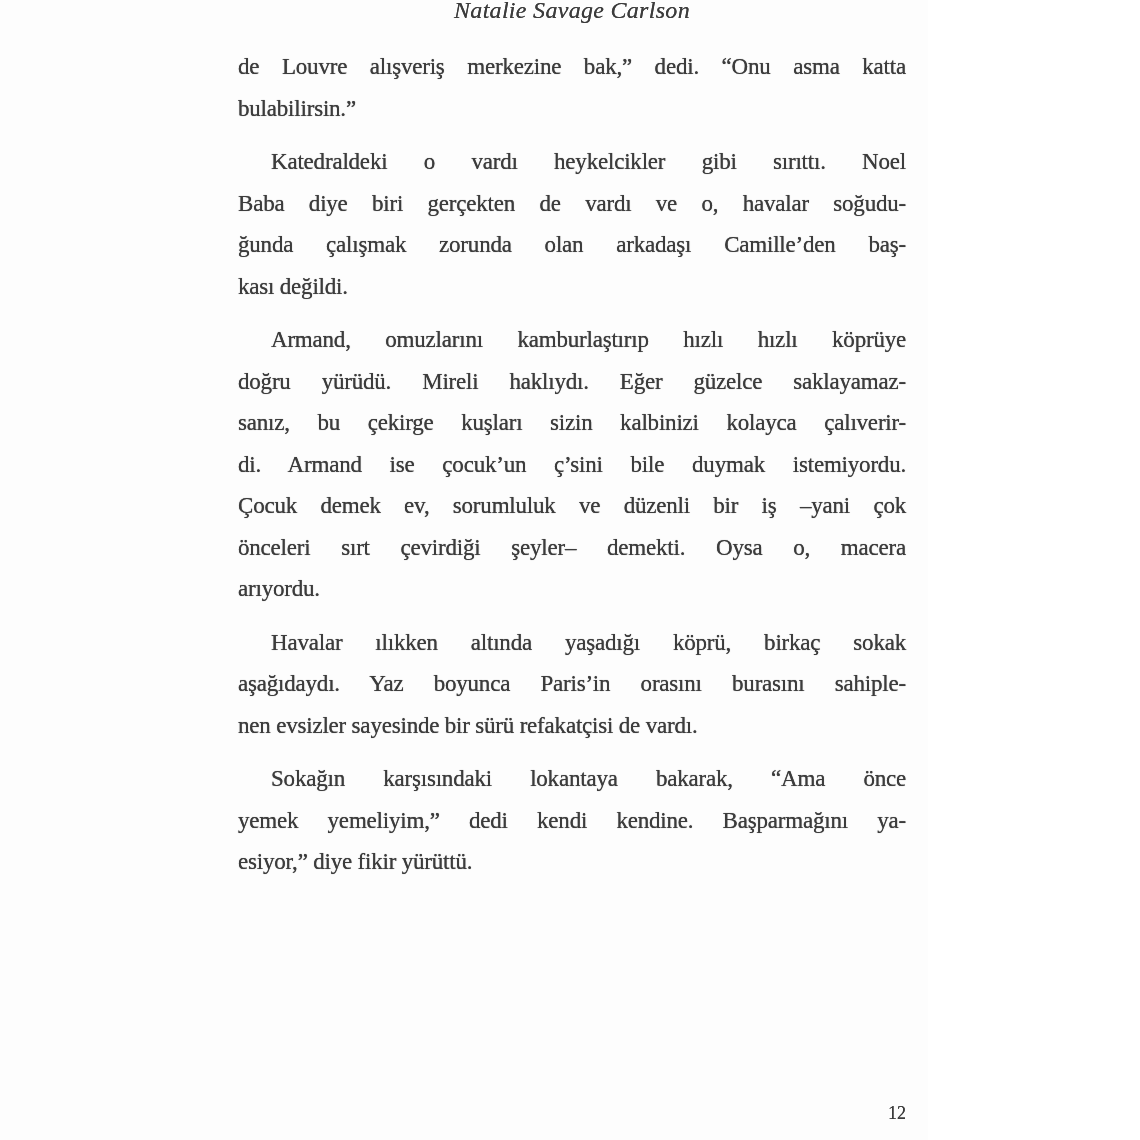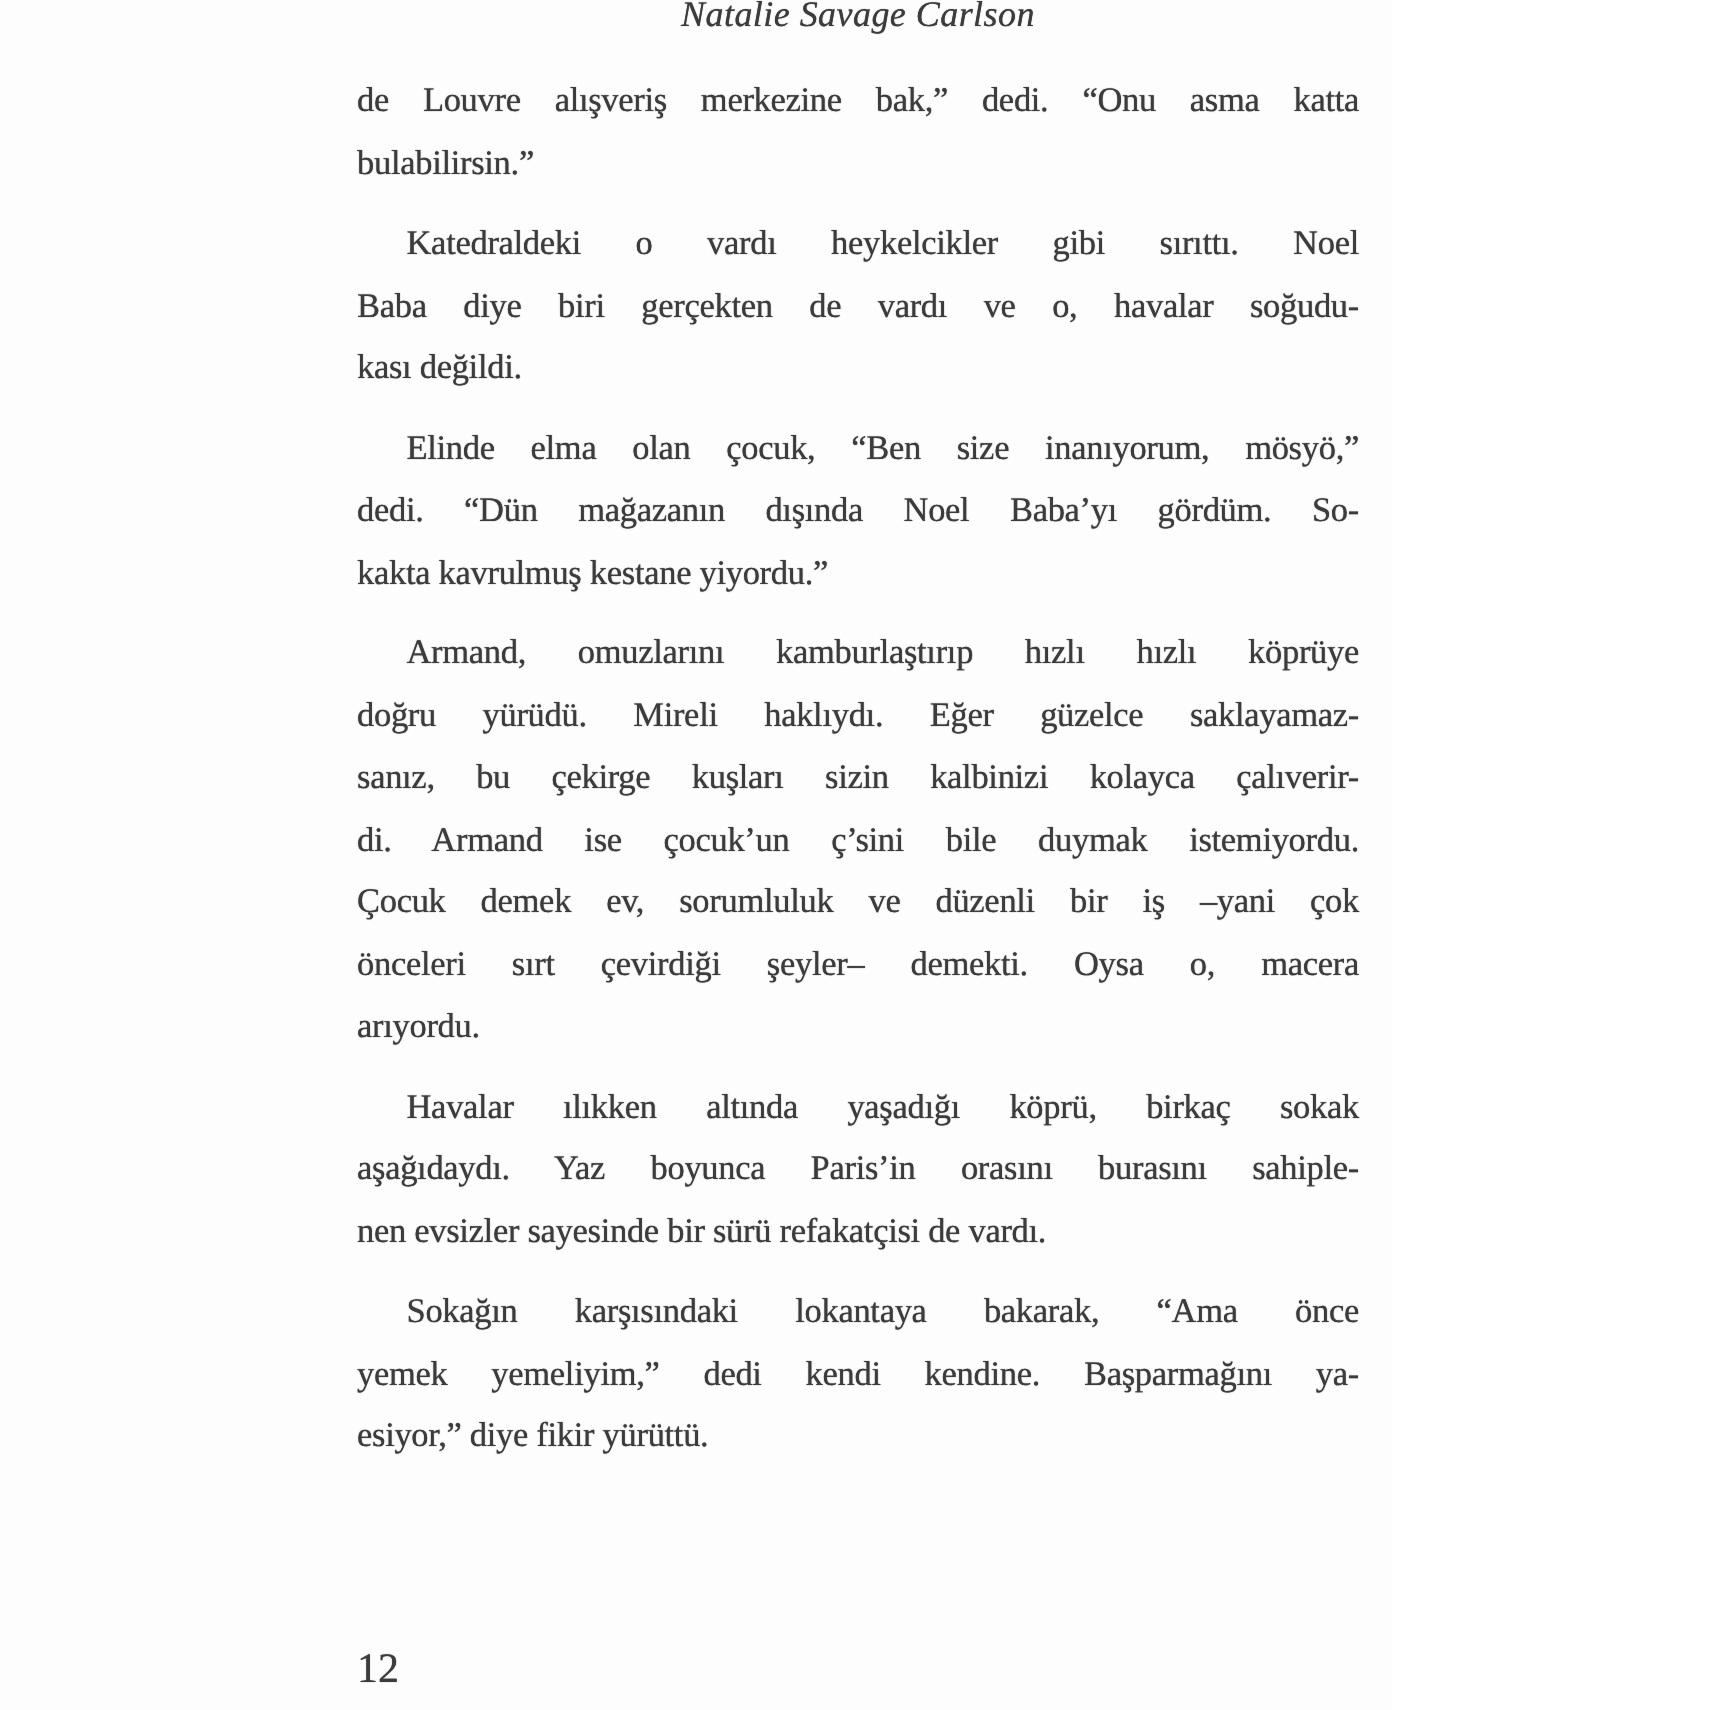--- a/index.html
+++ b/index.html
@@ -41,22 +41,22 @@
     text-align: justify;
     text-align-last: justify;
   }
   .line.last { text-align-last: left; }
   .para.indented .line.first { text-indent: 33px; }
   .page-number {
     position: absolute;
     top: 1098px;
     left: 238px;
     width: 668px;
-    text-align: left;
-    font-size: 28px;
+    text-align: right;
+    font-size: 18px;
     line-height: 30px;
     text-shadow: 0 0 0.6px currentColor;
   }
 </style>
 </head>
 <body>
 
 <div class="sheet">
 
   <div class="running-header">Natalie Savage Carlson</div>
@@ -64,28 +64,24 @@
   <div class="page-body">
 
     <div class="para">
       <div class="line first">de Louvre alışveriş merkezine bak,” dedi. “Onu asma katta</div>
       <div class="line last">bulabilirsin.”</div>
     </div>
 
     <div class="para indented">
       <div class="line first">Katedraldeki o vardı heykelcikler gibi sırıttı. Noel</div>
       <div class="line">Baba diye biri gerçekten de vardı ve o, havalar soğudu-</div>
+      <div class="line">ğunda çalışmak zorunda olan arkadaşı Camille’den baş-</div>
       <div class="line last">kası değildi.</div>
     </div>
 
-    <div class="para indented">
-      <div class="line first">Elinde elma olan çocuk, “Ben size inanıyorum, mösyö,”</div>
-      <div class="line">dedi. “Dün mağazanın dışında Noel Baba’yı gördüm. So-</div>
-      <div class="line last">kakta kavrulmuş kestane yiyordu.”</div>
-    </div>
 
     <div class="para indented">
       <div class="line first">Armand, omuzlarını kamburlaştırıp hızlı hızlı köprüye</div>
       <div class="line">doğru yürüdü. Mireli haklıydı. Eğer güzelce saklayamaz-</div>
       <div class="line">sanız, bu çekirge kuşları sizin kalbinizi kolayca çalıverir-</div>
       <div class="line">di. Armand ise çocuk’un ç’sini bile duymak istemiyordu.</div>
       <div class="line">Çocuk demek ev, sorumluluk ve düzenli bir iş –yani çok</div>
       <div class="line">önceleri sırt çevirdiği şeyler– demekti. Oysa o, macera</div>
       <div class="line last">arıyordu.</div>
     </div>

